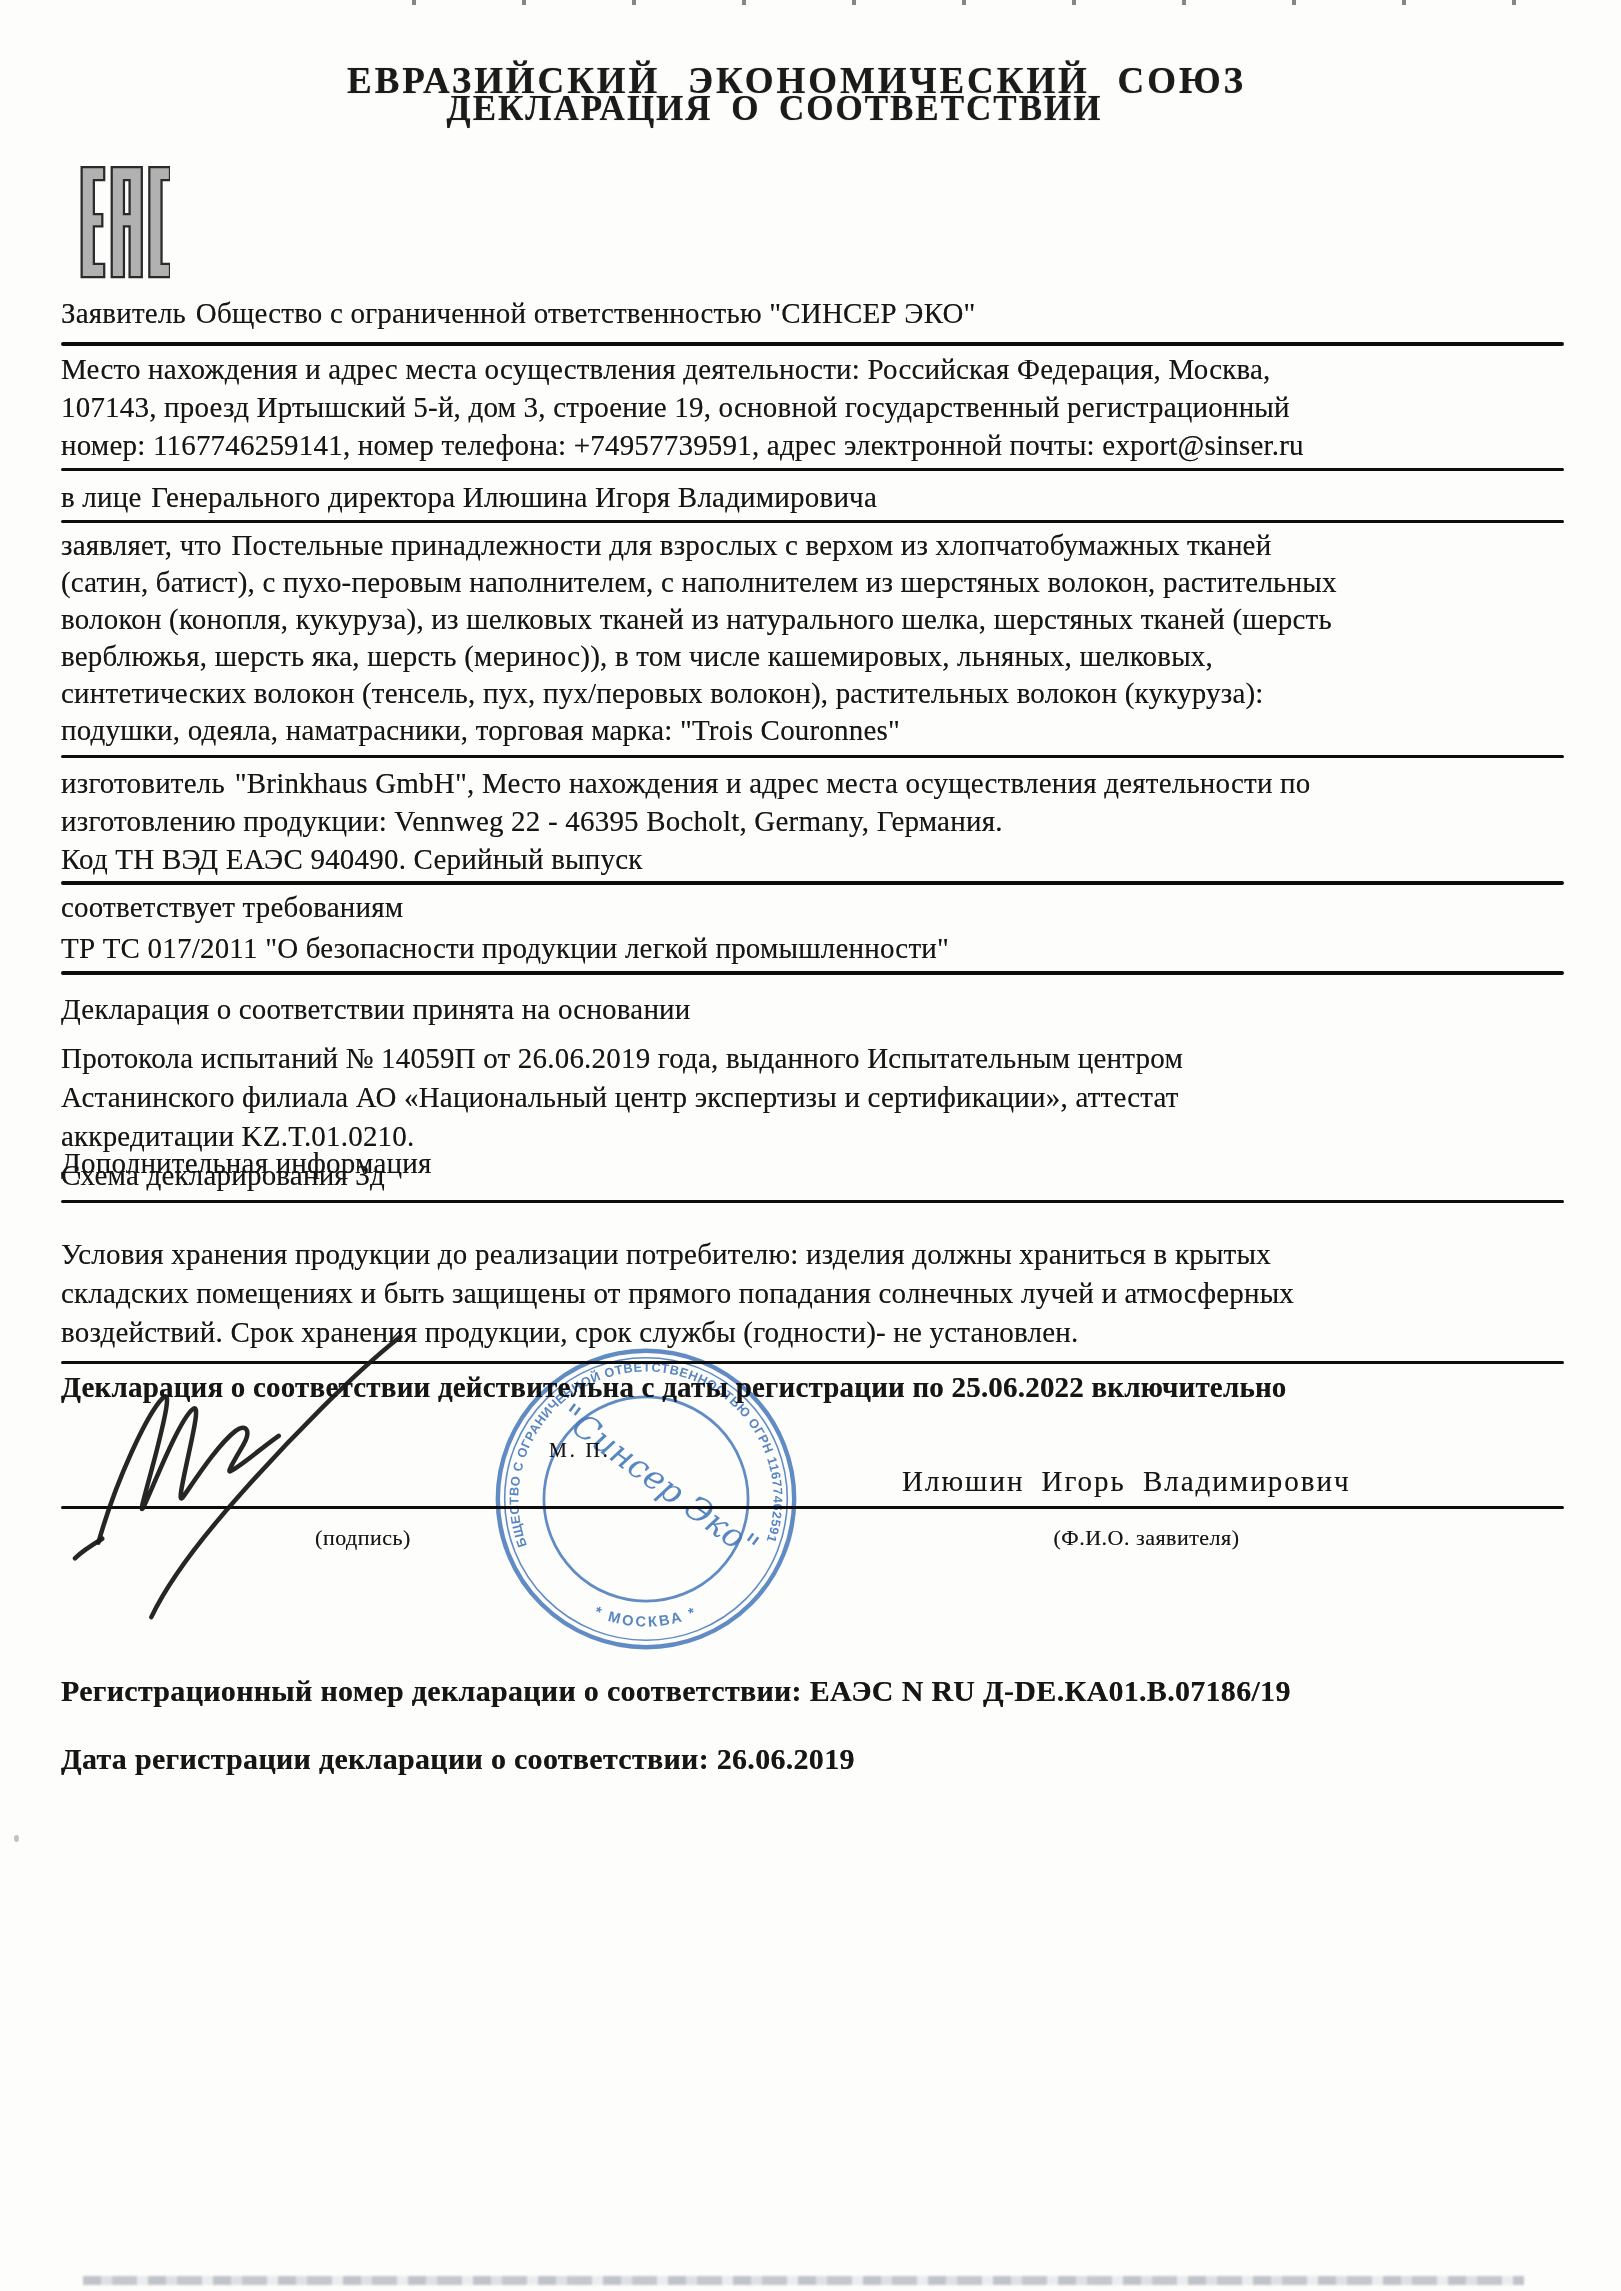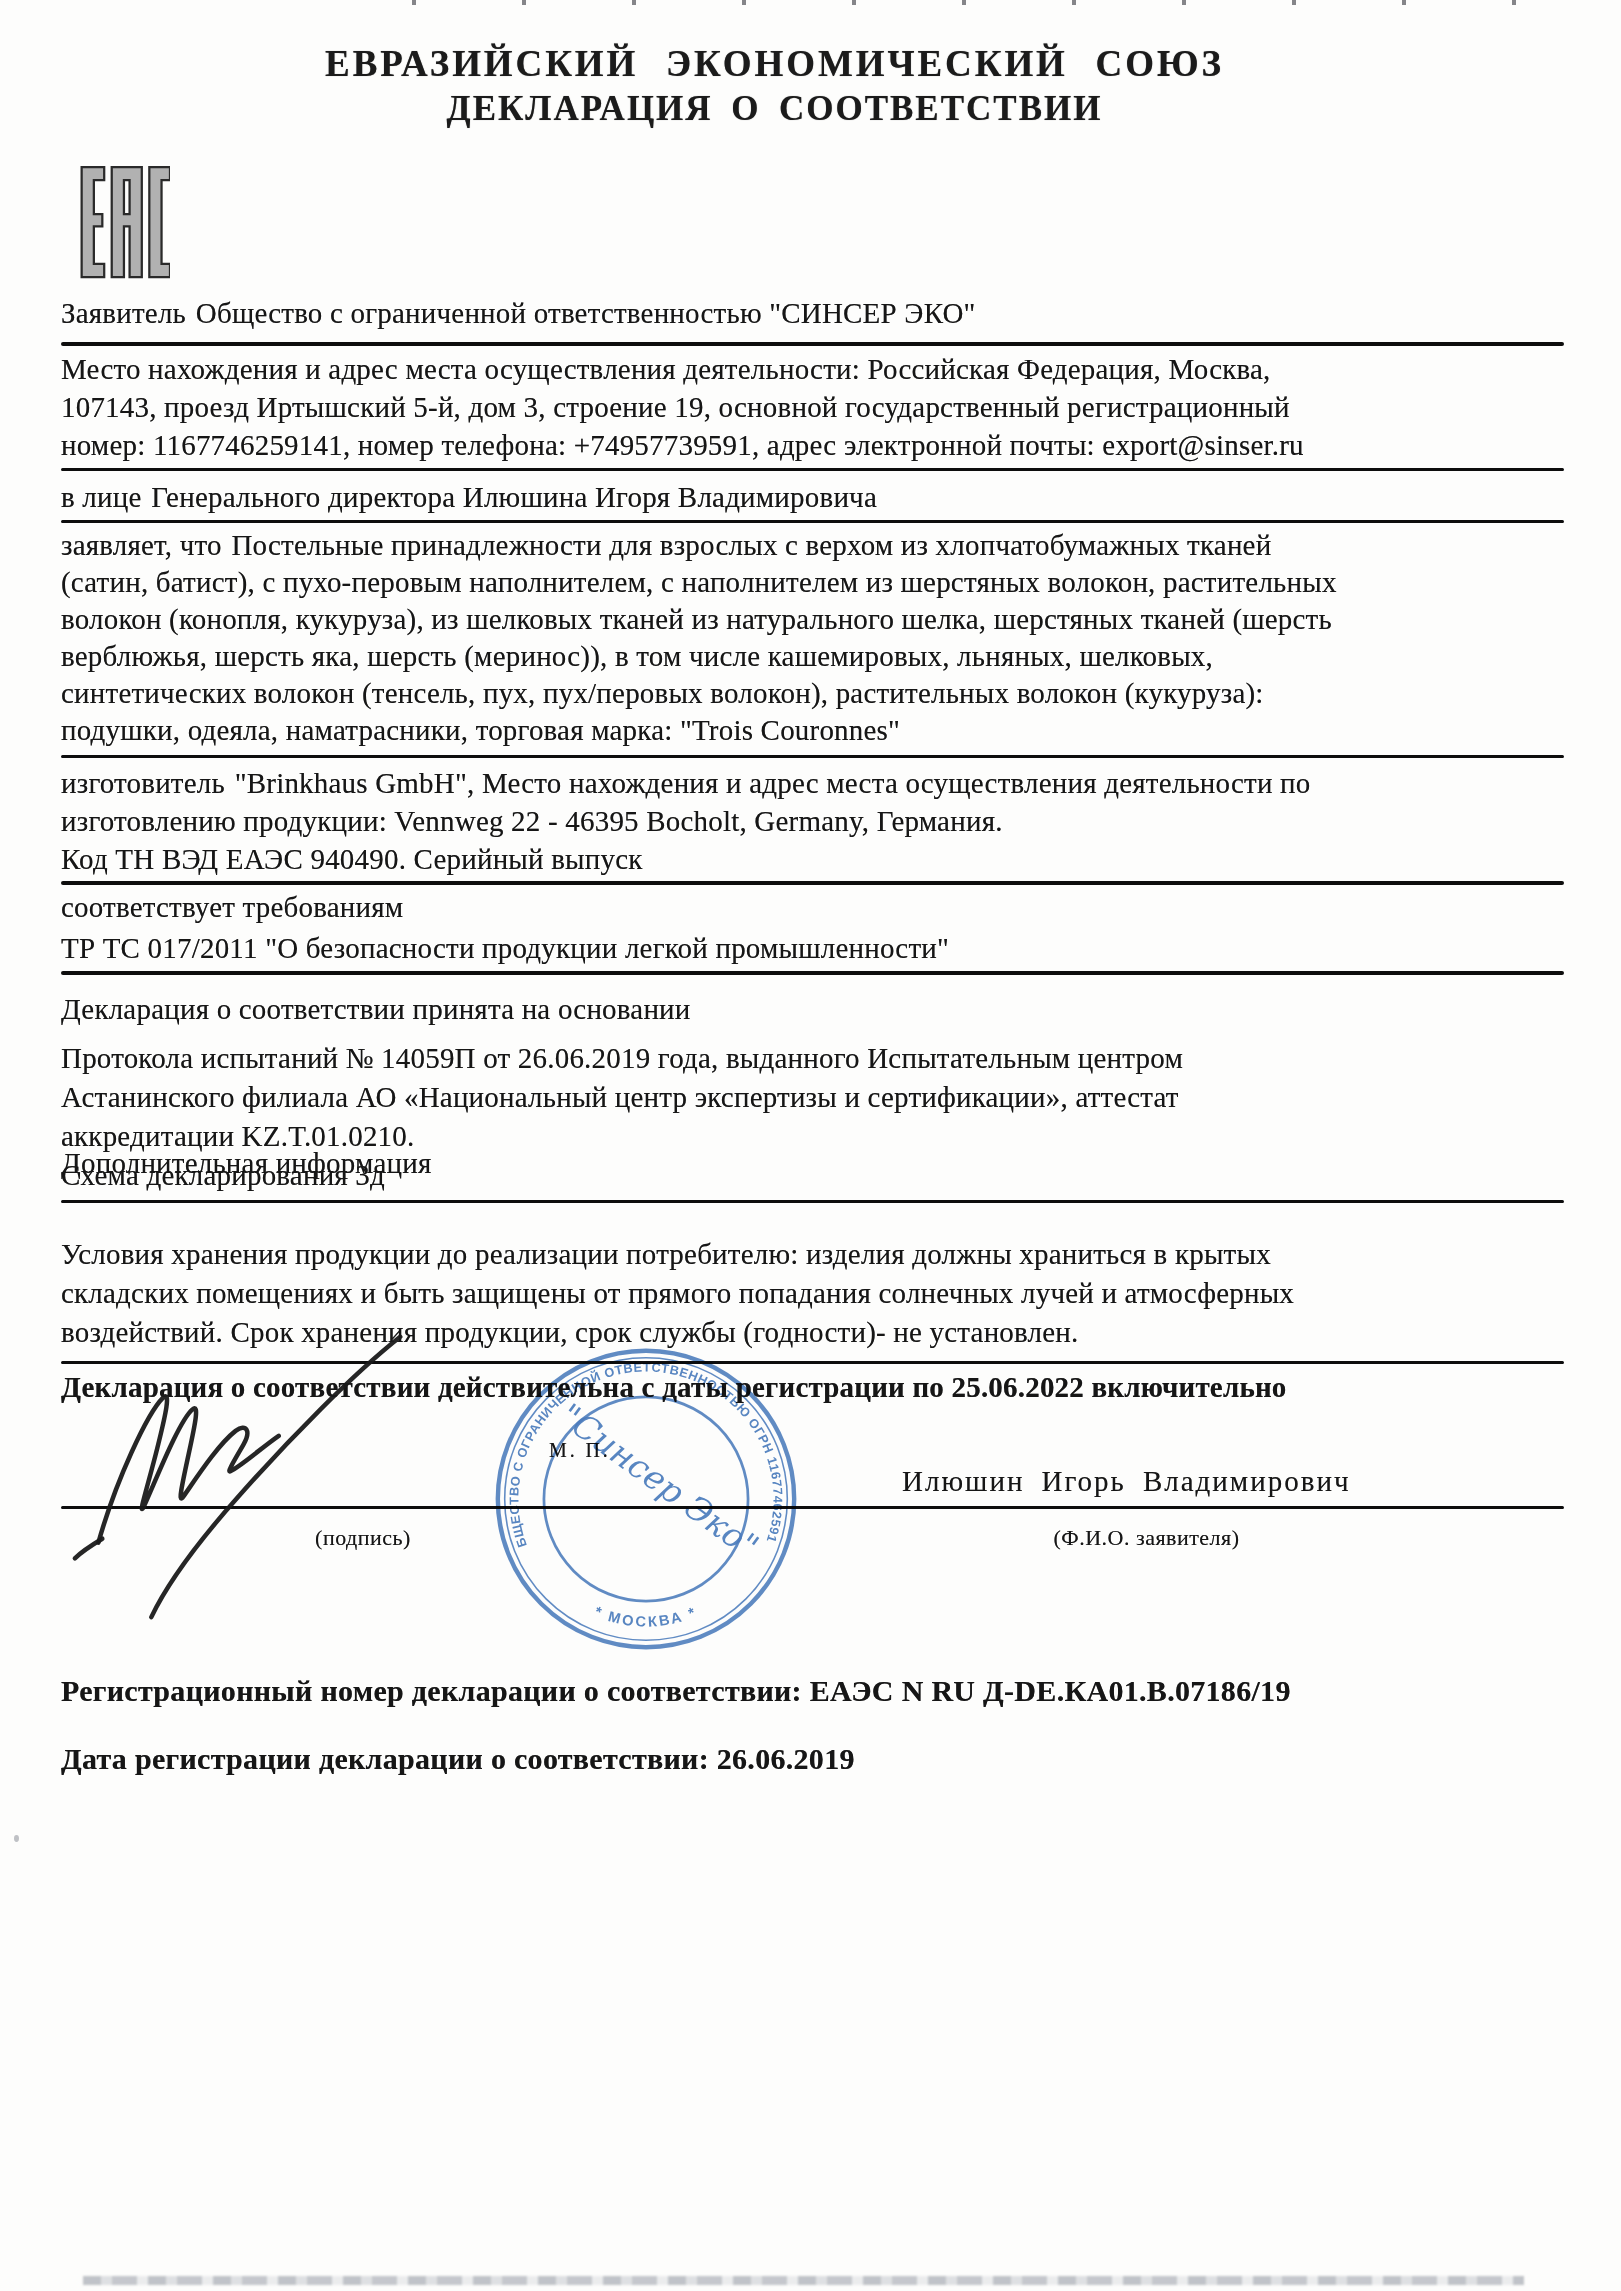--- a/index.html
+++ b/index.html
@@ -3,21 +3,21 @@
 <meta charset="utf-8">
 <style>
   html,body{margin:0;padding:0;background:#ffffff;}
   .page{
     position:relative;width:1621px;height:2292px;background:#fdfdfc;overflow:hidden;
     font-family:"Liberation Serif","DejaVu Serif",serif;color:#161616;
   }
   .abs{position:absolute;margin:0;}
   .title{left:0;width:1549px;text-align:center;font-weight:700;color:#1b1b1b;
     text-shadow:0 0 0.8px rgba(25,25,25,.6);}
-  .t1{top:42px;font-size:37px;letter-spacing:2.9px;word-spacing:15.7px;}
+  .t1{top:59px;font-size:37px;letter-spacing:2.9px;word-spacing:15.7px;padding-left:22px;}
   .t2{top:89px;font-size:35px;letter-spacing:2px;word-spacing:7.8px;}
   .para{left:61px;width:1449px;font-size:29px;line-height:38px;white-space:pre-line;
     text-shadow:0 0 0.5px rgba(20,20,20,.55);letter-spacing:0.2px;}
   .b{font-weight:400;margin-right:9.8px;}
   .rule{position:absolute;left:61px;width:1503px;height:3.9px;background:#0d0d0d;
     filter:blur(0.4px);border-radius:2px;}
   .thin{height:2.9px;}
   .caption{font-size:22px;text-align:center;letter-spacing:0.5px;}
   .eac{position:absolute;left:76px;top:160px;width:94px;height:125px;}
   .eac path{fill:#b1b1b1;stroke:#2a2a2a;stroke-width:2.4;}

